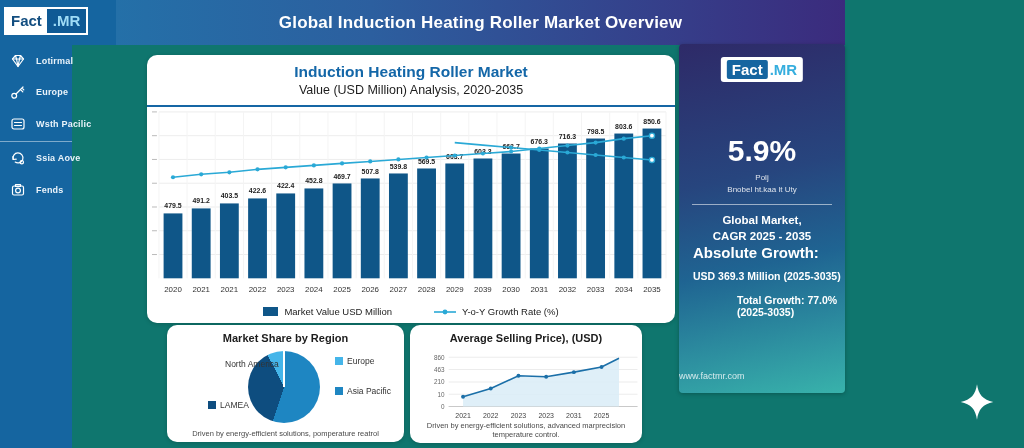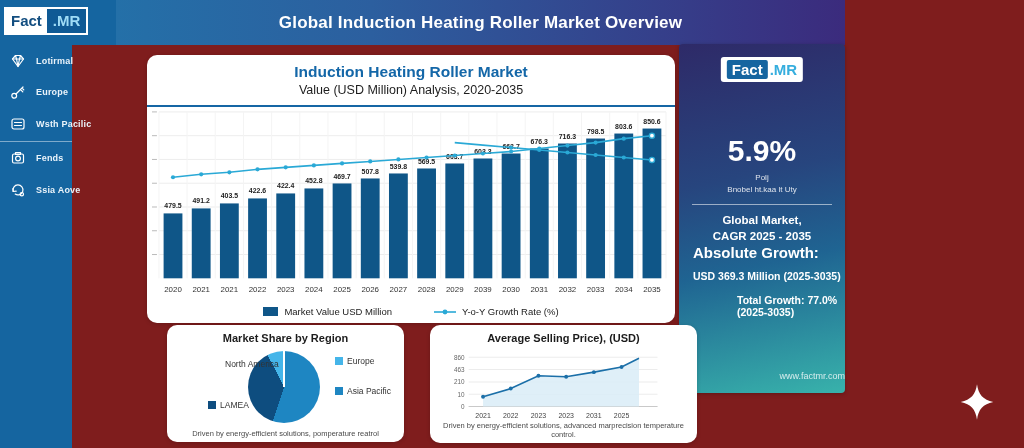--- a/index.html
+++ b/index.html
@@ -1,17 +1,17 @@
 <!DOCTYPE html>
 <html><head>
 <meta charset="utf-8">
 <style>
   html,body{margin:0;padding:0;}
   body{font-family:"Liberation Sans",sans-serif;background:#c9ced3;}
-  .app{position:relative;width:1024px;height:448px;background:#7f1d1d;overflow:hidden;}
+  .app{position:relative;width:1024px;height:448px;background:#0f766e;overflow:hidden;}
 
   
   .topstrip{position:absolute;left:0;top:0;width:116px;height:45px;background:#1565a0;}
   .header{position:absolute;left:116px;top:0;width:729px;height:45px;
           background:linear-gradient(90deg,#2470a8 0%,#2c5f9f 35%,#3b2b7d 100%);
           display:flex;align-items:center;justify-content:center;}
   .header h1{margin:0;color:#fff;font-size:17px;font-weight:bold;letter-spacing:.2px;}
   .logo-box{position:absolute;left:4px;top:7px;display:flex;border:2px solid #fff;height:24px;}
   .logo-fact{background:#fff;color:#134e80;font-weight:bold;font-size:15px;padding:2px 5px;line-height:20px;}
   .logo-mr{background:#0f5a95;color:#9fdcf6;font-weight:bold;font-size:15px;padding:2px 6px;line-height:20px;}
@@ -43,25 +43,25 @@
               background:#fff;border-radius:3px;display:flex;align-items:center;padding:3px 6px;gap:2px;}
   .panel-logo .pf{background:#1565a0;color:#fff;font-weight:bold;font-size:15px;padding:1px 5px;border-radius:2px;}
   .panel-logo .pm{color:#36aede;font-weight:bold;font-size:15px;}
   .cagr{position:absolute;left:0;top:90px;width:100%;text-align:center;font-size:30px;font-weight:bold;}
   .cagr-note{position:absolute;left:0;top:128px;width:100%;text-align:center;font-size:8px;color:rgba(255,255,255,.85);line-height:1.5;}
   .panel-divider{position:absolute;left:13px;top:160px;width:140px;height:1px;background:rgba(255,255,255,.55);}
   .market{position:absolute;left:0;top:169px;width:100%;text-align:center;font-size:11.5px;font-weight:600;line-height:1.35;}
   .growth-h{position:absolute;left:14px;top:200px;font-size:15px;font-weight:bold;}
   .growth-v{position:absolute;left:14px;top:226px;font-size:10.5px;font-weight:600;}
   .growth-t{position:absolute;left:14px;top:250px;font-size:10.5px;font-weight:600;margin-left:44px;}
-  .website{position:absolute;left:0;bottom:12px;width:100%;text-align:right;font-size:9px;color:rgba(255,255,255,.8);cursor:pointer;}
+  .website{position:absolute;left:0;bottom:12px;width:100%;text-align:left;font-size:9px;color:rgba(255,255,255,.8);cursor:pointer;}
 
   
   .pie-card{left:167px;top:325px;width:237px;height:117px;}
-  .asp-card{left:410px;top:325px;width:267px;height:118px;margin-left:20px;}
+  .asp-card{left:410px;top:325px;width:232px;height:118px;}
   .bc-title{margin:7px 0 0;text-align:center;font-size:11px;font-weight:bold;color:#1c1c1c;}
   .caption{position:absolute;left:0;bottom:4px;width:100%;text-align:center;font-size:7.5px;color:#4a4a4a;}
   .pie{position:absolute;left:81px;top:26px;width:72px;height:72px;border-radius:50%;}
   .pie-gap{position:absolute;left:50%;top:0;width:2px;height:50%;background:#fff;transform:translateX(-50%);}
   .plabel{position:absolute;font-size:8.5px;color:#333;display:flex;align-items:center;gap:4px;white-space:nowrap;}
   .psw{width:8px;height:8px;display:inline-block;}
   .asp-svg{position:absolute;left:12px;top:22px;}
 
   
   .sparkle{position:absolute;left:958px;top:383px;}
@@ -99,33 +99,33 @@
         <div class="side-item">
           <svg width="16" height="16" viewBox="0 0 16 16" fill="none" stroke="#fff" stroke-width="1.2" stroke-linejoin="round" stroke-linecap="round">
             <rect x="2" y="3" width="12" height="10" rx="2"></rect>
             <path d="M4.5 6.5 H11.5 M4.5 9.5 H11.5"></path>
           </svg>
           <span class="lbl">Wsth Pacilic</span>
         </div>
         <div class="side-divider"></div>
         <div class="side-item">
           <svg width="16" height="16" viewBox="0 0 16 16" fill="none" stroke="#fff" stroke-width="1.2" stroke-linejoin="round" stroke-linecap="round">
+            <path d="M3.2 9.5 a5 5 0 1 1 2 2.6"></path>
+            <path d="M3 6.5 L3.2 9.5 L6.2 9.2"></path>
+            <circle cx="11.8" cy="12.2" r="1.7"></circle>
+          </svg>
+          <span class="lbl">Ssia Aove</span>
+        </div>
+        <div class="side-item">
+          <svg width="16" height="16" viewBox="0 0 16 16" fill="none" stroke="#fff" stroke-width="1.2" stroke-linejoin="round" stroke-linecap="round">
             <rect x="2.5" y="4" width="11" height="9" rx="1.5"></rect>
             <rect x="5.5" y="2.5" width="5" height="2"></rect>
             <circle cx="8" cy="8.5" r="2.4"></circle>
           </svg>
           <span class="lbl">Fends</span>
-        </div>
-        <div class="side-item">
-          <svg width="16" height="16" viewBox="0 0 16 16" fill="none" stroke="#fff" stroke-width="1.2" stroke-linejoin="round" stroke-linecap="round">
-            <path d="M3.2 9.5 a5 5 0 1 1 2 2.6"></path>
-            <path d="M3 6.5 L3.2 9.5 L6.2 9.2"></path>
-            <circle cx="11.8" cy="12.2" r="1.7"></circle>
-          </svg>
-          <span class="lbl">Ssia Aove</span>
         </div>
       </div>
   </div>
 
   <div class="card main-card">
     <div class="main-title">Induction Heating Roller Market</div>
     <div class="main-sub">Value (USD Million) Analysis, 2020-2035</div>
     <div class="main-divider"></div>
     <svg id="main-chart" class="main-chart-svg" width="519" height="190" viewBox="0 0 524 190">
         <line x1="8" y1="0" x2="520" y2="0" stroke="#ededed" stroke-width="1"></line>

